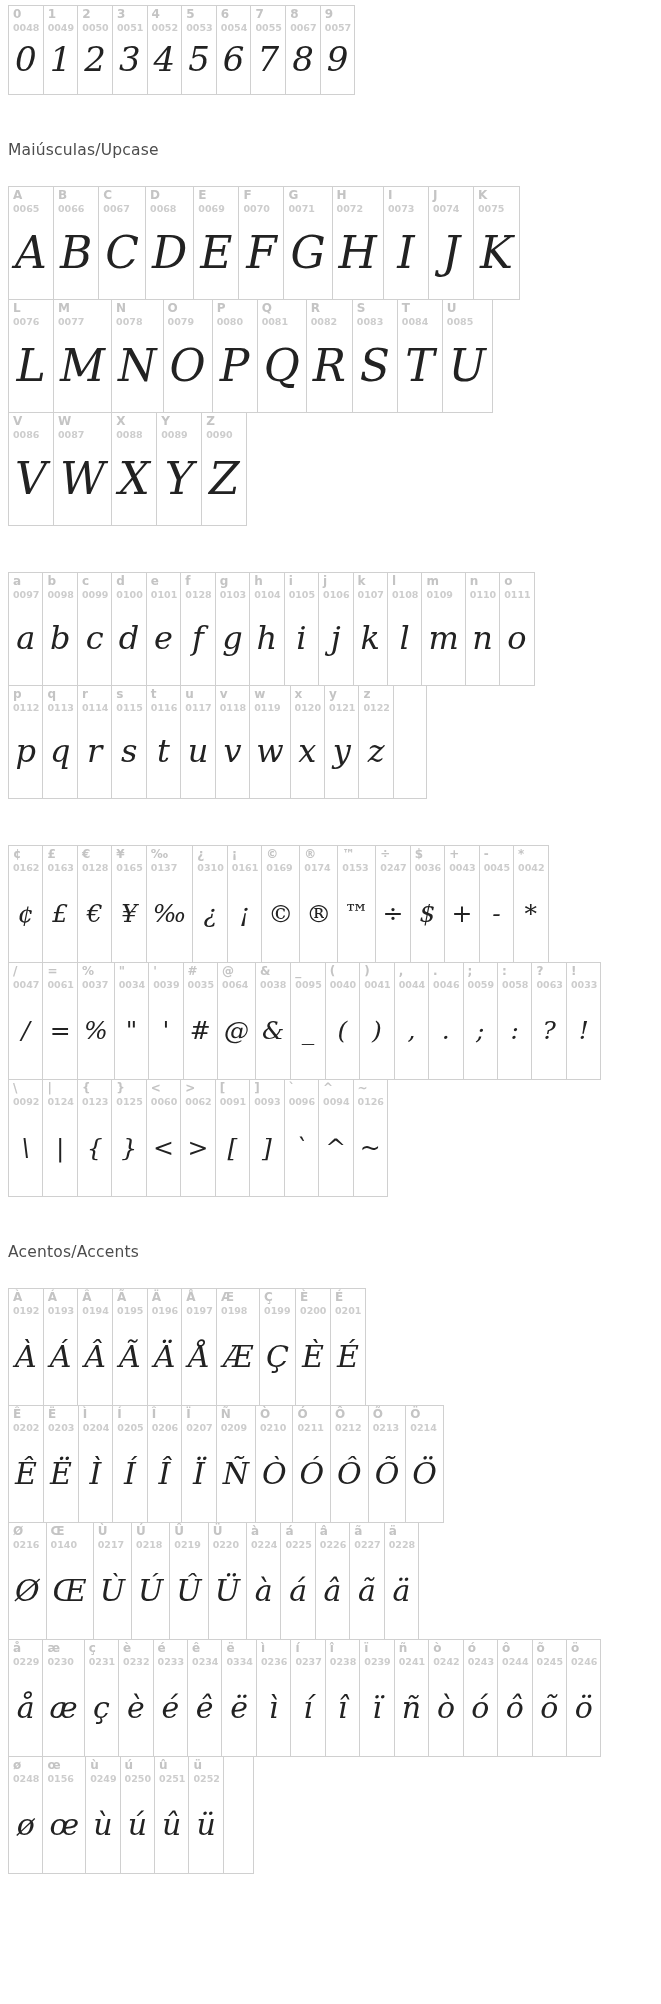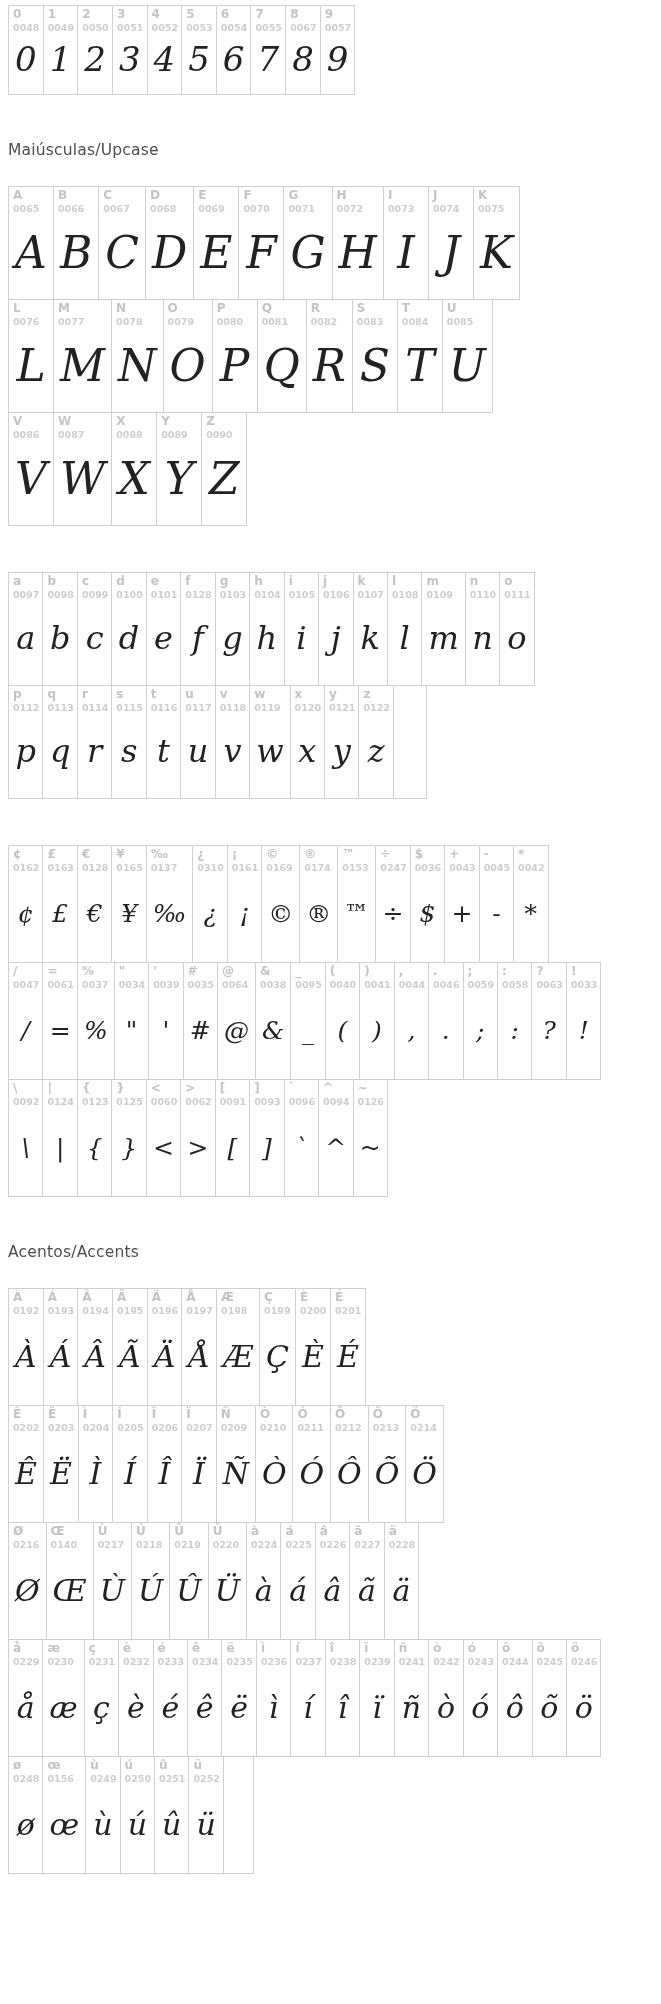--- a/index.html
+++ b/index.html
@@ -1100,21 +1100,21 @@
         <div class="cell">
           <div class="cell-head">
             <div class="cell-char">ê</div>
             <div class="cell-code">0234</div>
           </div>
           <div class="cell-glyph">ê</div>
         </div>
         <div class="cell">
           <div class="cell-head">
             <div class="cell-char">ë</div>
-            <div class="cell-code">0235</div>
+            <div class="cell-code">0334</div>
           </div>
           <div class="cell-glyph">ë</div>
         </div>
         <div class="cell">
           <div class="cell-head">
             <div class="cell-char">ì</div>
             <div class="cell-code">0236</div>
           </div>
           <div class="cell-glyph">ì</div>
         </div>

